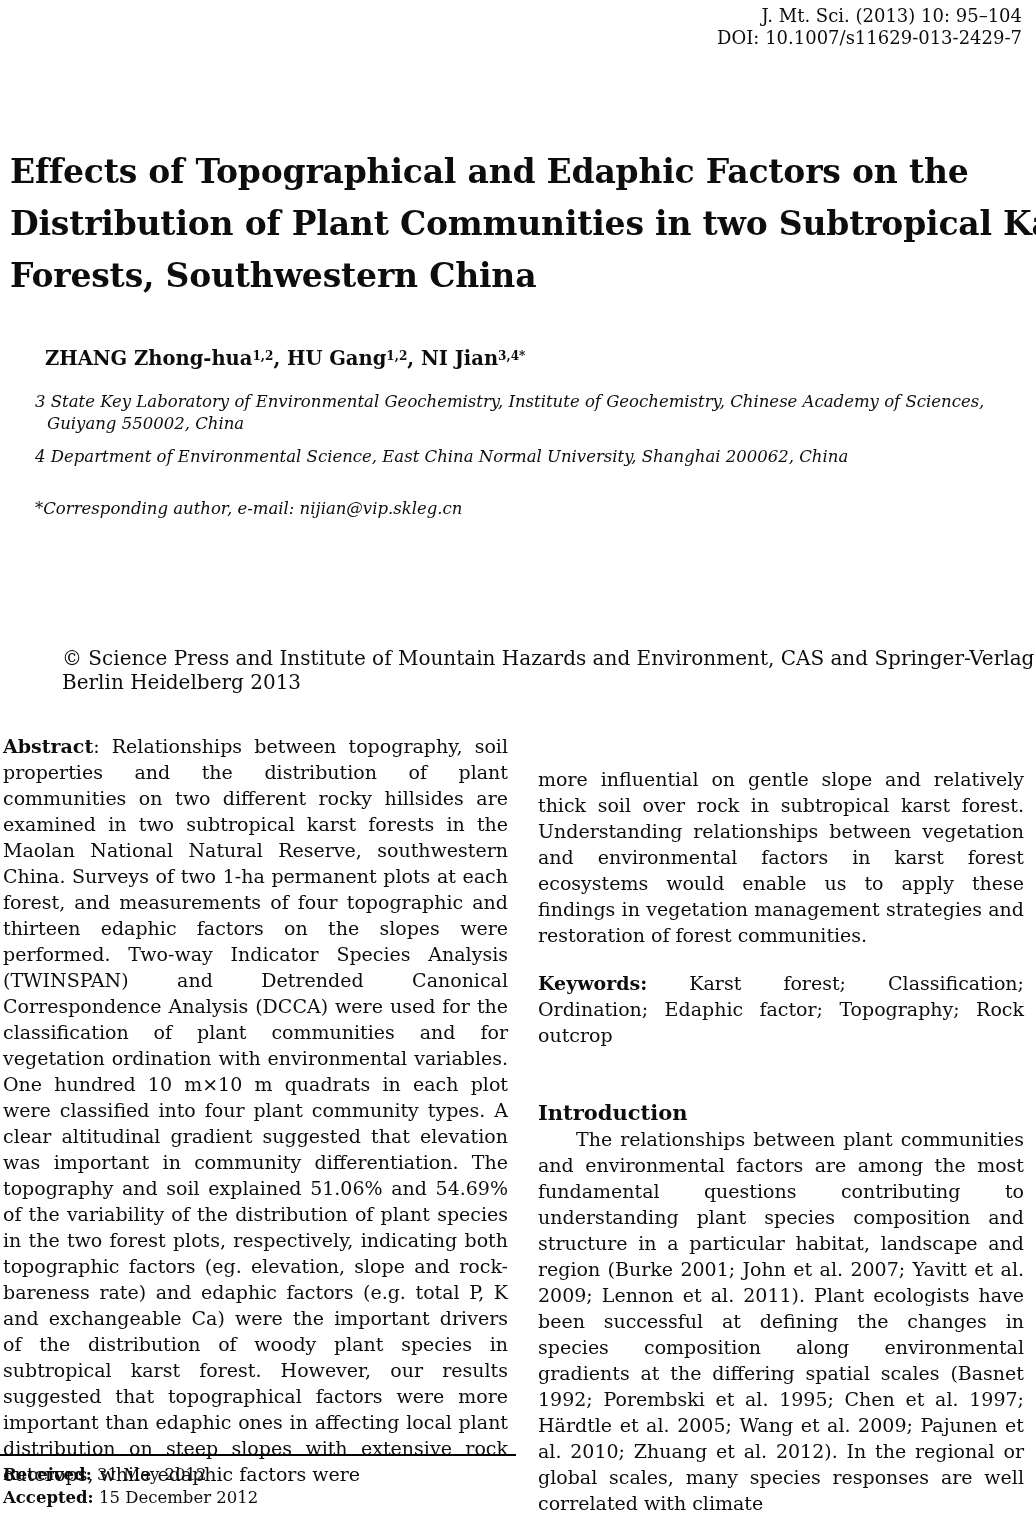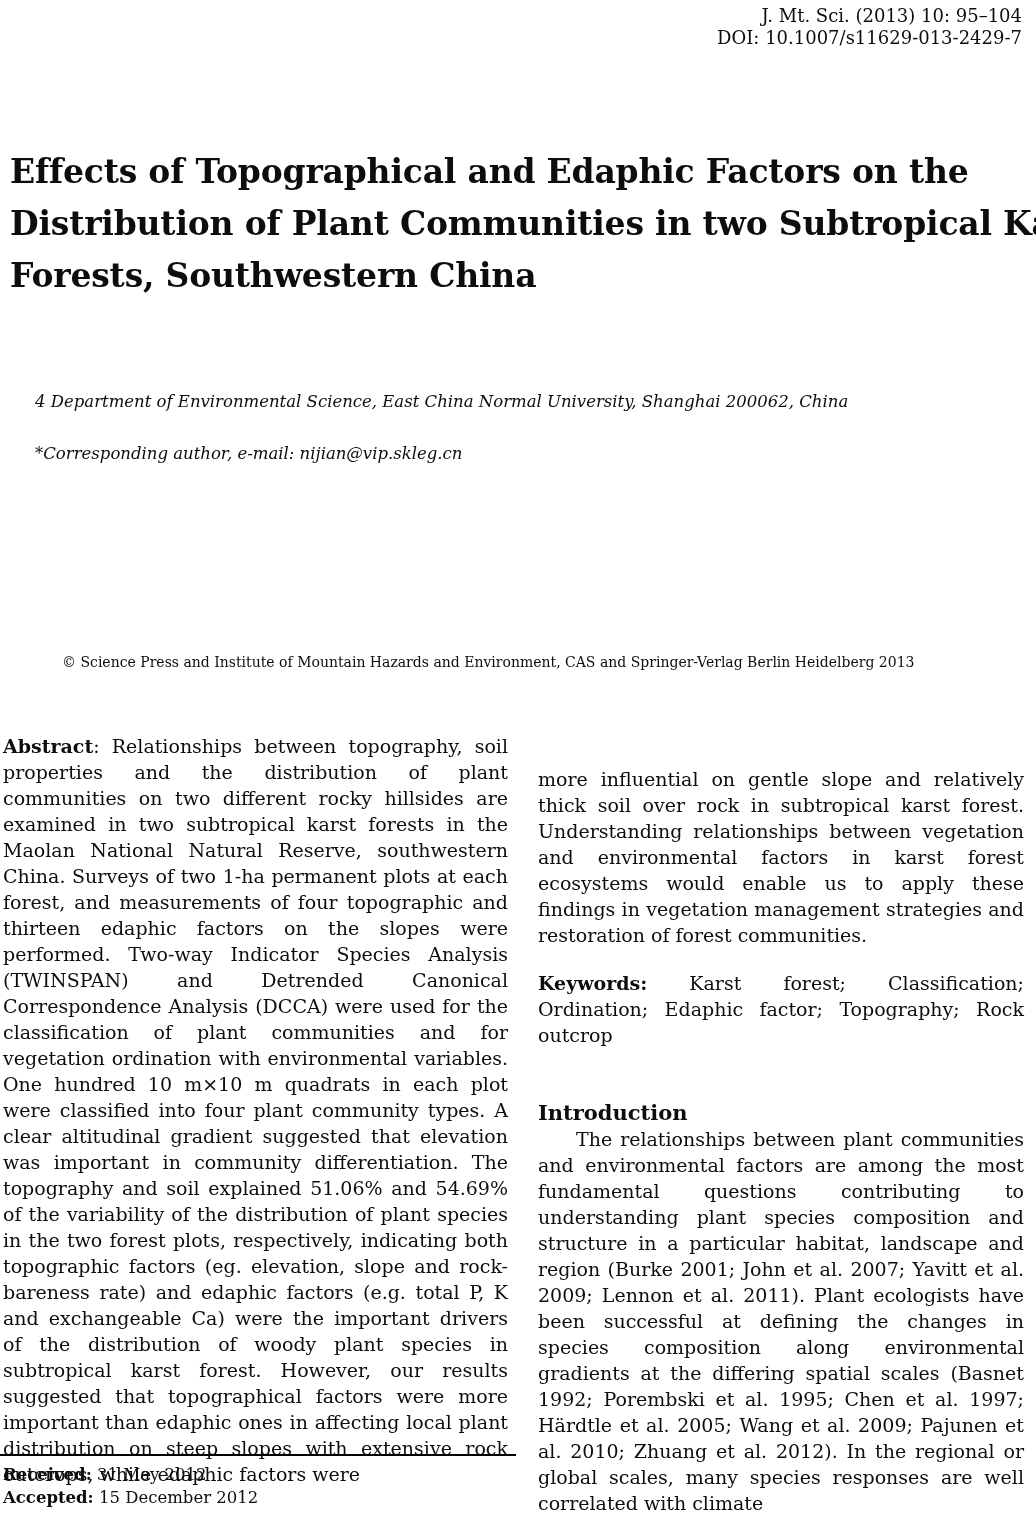--- a/index.html
+++ b/index.html
@@ -53,22 +53,21 @@
     font-style: italic;
     font-size: 16.5px;
     line-height: 22px;
   }
   .affil { margin-bottom: 11px; padding-left: 12px; text-indent: -12px; }
   .corresponding { margin-top: 30px; padding-left: 0; text-indent: 0; }
   .copyright-line {
     position: absolute;
     top: 646px;
     left: 62px;
-    font-size: 14px;
-    margin-top: 8px;
+    font-size: 20px;
   }
   .col-left {
     position: absolute;
     top: 733px;
     left: 3px;
     width: 505px;
     font-size: 19px;
     line-height: 26px;
     text-align: justify;
   }
@@ -115,22 +114,24 @@
     <div>J. Mt. Sci. (2013) 10: 95–104</div>
     <div>DOI: 10.1007/s11629-013-2429-7</div>
   </div>
 
   <div class="title-block">
     <div>Effects of Topographical and Edaphic Factors on the</div>
     <div>Distribution of Plant Communities in two Subtropical Karst</div>
     <div>Forests, Southwestern China</div>
   </div>
 
+  <div class="authors-line"><span>ZHANG Zhong-hua</span><sup>1,2</sup><span>, </span><span>HU Gang</span><sup>1,2</sup><span>, </span><span>NI Jian</span><sup>3,4*</sup></div>
 
   <div class="affiliations">
+    <div class="affil">3 State Key Laboratory of Environmental Geochemistry, Institute of Geochemistry, Chinese Academy of Sciences, Guiyang 550002, China</div>
     <div class="affil">4 Department of Environmental Science, East China Normal University, Shanghai 200062, China</div>
     <div class="affil corresponding">*Corresponding author, e-mail: nijian@vip.skleg.cn</div>
   </div>
 
   <div class="copyright-line">© Science Press and Institute of Mountain Hazards and Environment, CAS and Springer-Verlag Berlin Heidelberg 2013</div>
 
   <div class="col-left">
     <div><span class="bold">Abstract</span><span>: Relationships between topography, soil properties and the distribution of plant communities on two different rocky hillsides are examined in two subtropical karst forests in the Maolan National Natural Reserve, southwestern China. Surveys of two 1-ha permanent plots at each forest, and measurements of four topographic and thirteen edaphic factors on the slopes were performed. Two-way Indicator Species Analysis (TWINSPAN) and Detrended Canonical Correspondence Analysis (DCCA) were used for the classification of plant communities and for vegetation ordination with environmental variables. One hundred 10 m×10 m quadrats in each plot were classified into four plant community types. A clear altitudinal gradient suggested that elevation was important in community differentiation. The topography and soil explained 51.06% and 54.69% of the variability of the distribution of plant species in the two forest plots, respectively, indicating both topographic factors (eg. elevation, slope and rock-bareness rate) and edaphic factors (e.g. total P, K and exchangeable Ca) were the important drivers of the distribution of woody plant species in subtropical karst forest. However, our results suggested that topographical factors were more important than edaphic ones in affecting local plant distribution on steep slopes with extensive rock outcrops, while edaphic factors were</span></div>
   </div>
 

